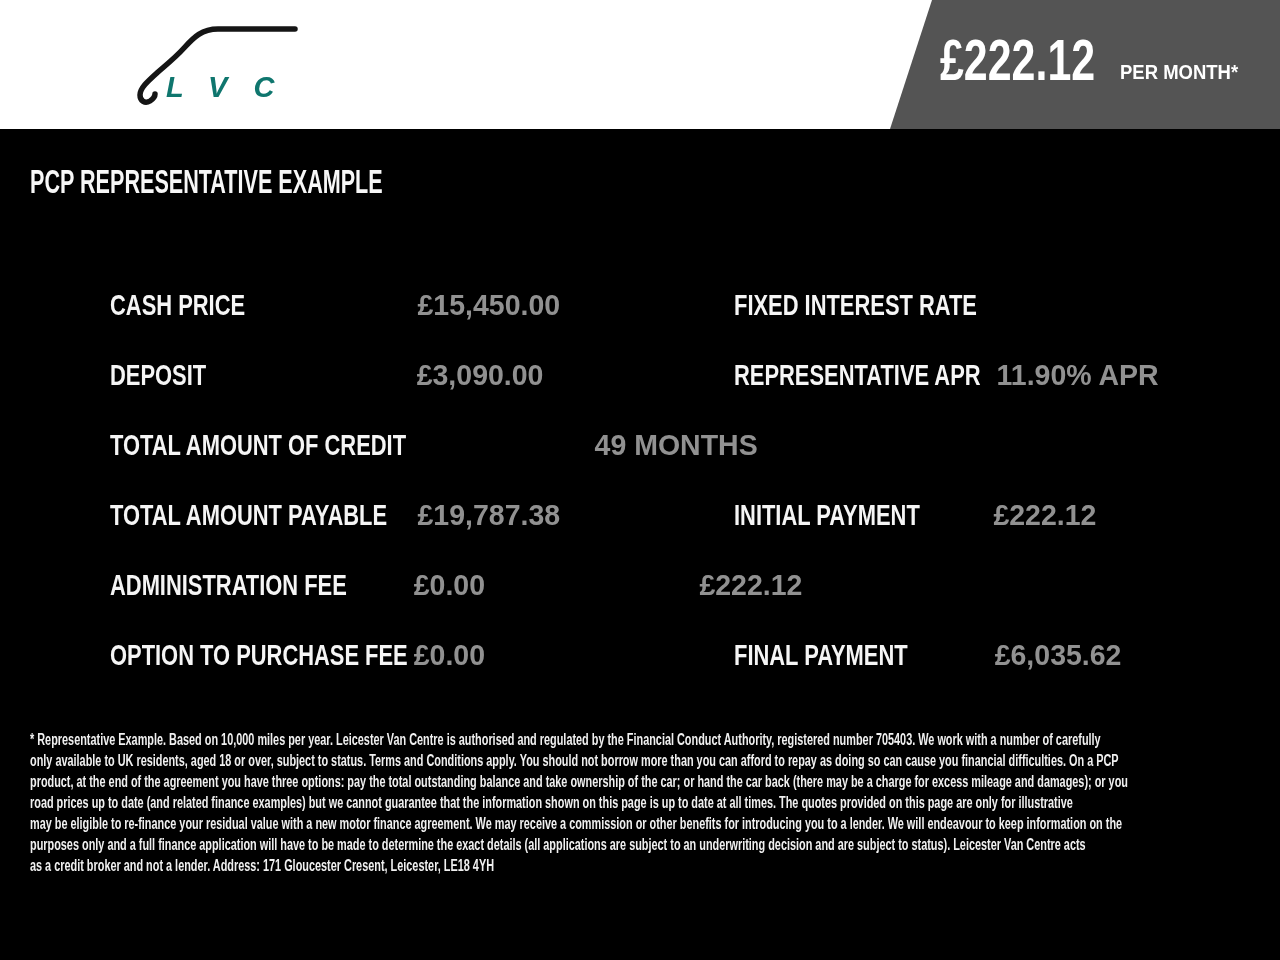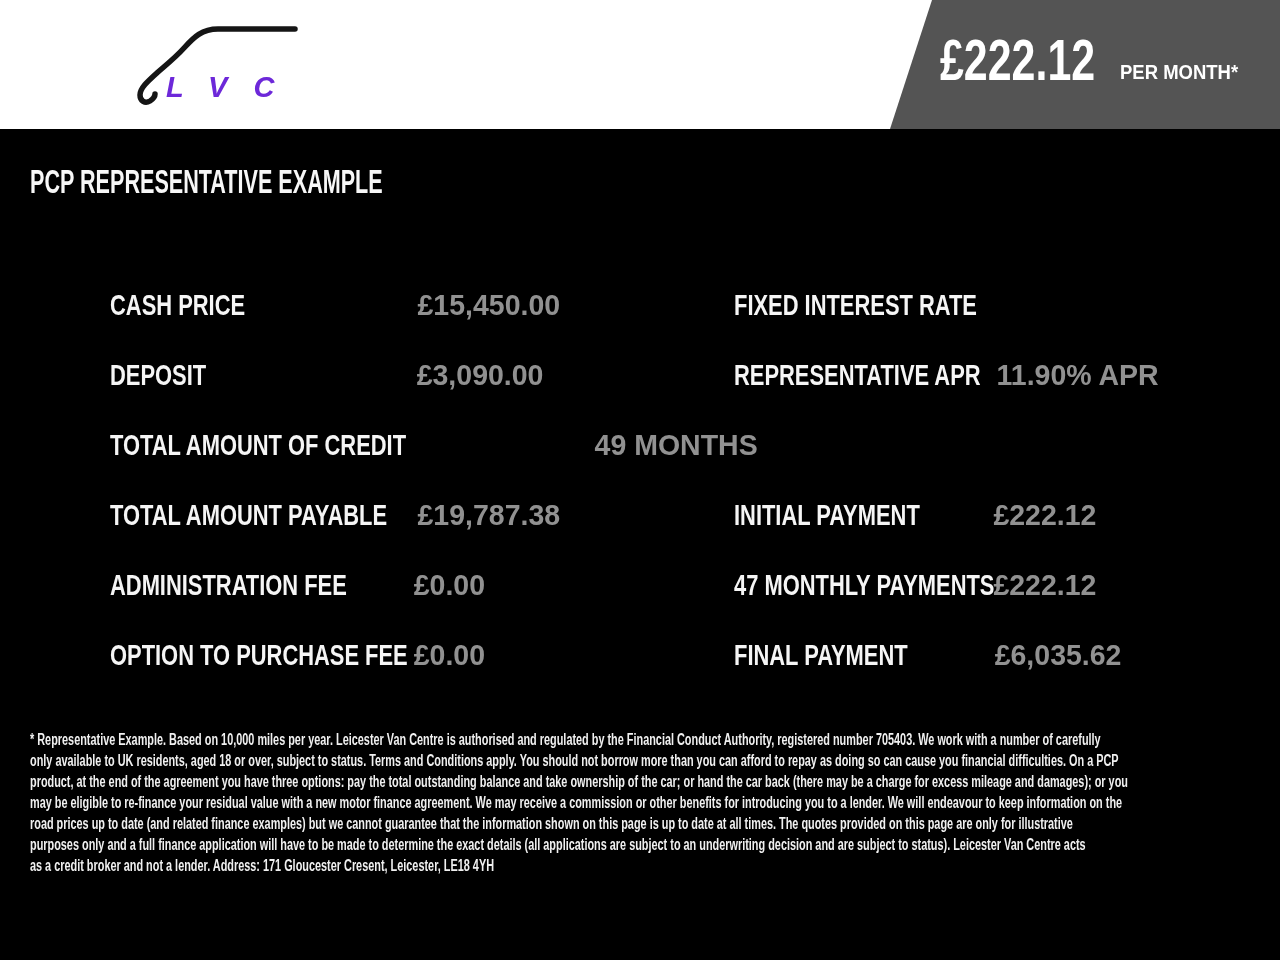--- a/index.html
+++ b/index.html
@@ -12,21 +12,21 @@
   
   .header {
     position:absolute; left:0; top:0; width:1280px; height:129px;
     background:#ffffff;
   }
   .logo { position:absolute; left:130px; top:20px; width:180px; height:92px; }
   .logo svg { display:block; }
   .logo-text {
     position:absolute; left:166px; top:73px;
     font-size:29px; font-weight:bold; font-style:italic;
-    letter-spacing:26px; color:#6d28d9; line-height:1; white-space:nowrap;
+    letter-spacing:26px; color:#0f766e; line-height:1; white-space:nowrap;
   }
   .banner {
     position:absolute; left:886px; top:0; width:394px; height:129px;
     background:#545454;
     clip-path:polygon(46px 0, 394px 0, 394px 129px, 4px 129px);
   }
   .banner-price {
     position:absolute; left:54px; top:31px;
     font-size:58px; font-weight:bold; color:#ffffff; line-height:1;
     white-space:nowrap; transform:scaleX(0.74); transform-origin:0 0;
@@ -119,35 +119,34 @@
     <div class="fin-value"><span>£19,787.38</span></div>
     <div></div>
     <div class="fin-label"><span>INITIAL PAYMENT</span></div>
     <div class="fin-value"><span>£222.12</span></div>
   </div>
 
   <div class="fin-row">
     <div class="fin-label"><span>ADMINISTRATION FEE</span></div>
     <div class="fin-value"><span>£0.00</span></div>
     <div></div>
-    <div class="fin-label"><span>47 MONTHLY PAYMENTS</span></div>
     <div class="fin-value"><span>£222.12</span></div>
   </div>
 
   <div class="fin-row">
     <div class="fin-label"><span>OPTION TO PURCHASE FEE</span></div>
     <div class="fin-value"><span>£0.00</span></div>
     <div></div>
     <div class="fin-label"><span>FINAL PAYMENT</span></div>
     <div class="fin-value"><span>£6,035.62</span></div>
   </div>
 
 </div>
 
 <div class="disclaimer">
   <div class="line"><span>* Representative Example. Based on 10,000 miles per year. Leicester Van Centre is authorised and regulated by the Financial Conduct Authority, registered number 705403. We work with a number of carefully</span></div>
   <div class="line"><span>only available to UK residents, aged 18 or over, subject to status. Terms and Conditions apply. You should not borrow more than you can afford to repay as doing so can cause you financial difficulties. On a PCP</span></div>
   <div class="line"><span>product, at the end of the agreement you have three options: pay the total outstanding balance and take ownership of the car; or hand the car back (there may be a charge for excess mileage and damages); or you</span></div>
+  <div class="line"><span>road prices up to date (and related finance examples) but we cannot guarantee that the information shown on this page is up to date at all times. The quotes provided on this page are only for illustrative</span></div>
   <div class="line"><span>may be eligible to re-finance your residual value with a new motor finance agreement. We may receive a commission or other benefits for introducing you to a lender. We will endeavour to keep information on the</span></div>
-  <div class="line"><span>road prices up to date (and related finance examples) but we cannot guarantee that the information shown on this page is up to date at all times. The quotes provided on this page are only for illustrative</span></div>
   <div class="line"><span>purposes only and a full finance application will have to be made to determine the exact details (all applications are subject to an underwriting decision and are subject to status). Leicester Van Centre acts</span></div>
   <div class="line"><span>as a credit broker and not a lender. Address: 171 Gloucester Cresent, Leicester, LE18 4YH</span></div>
 </div>
 
 </body></html>

